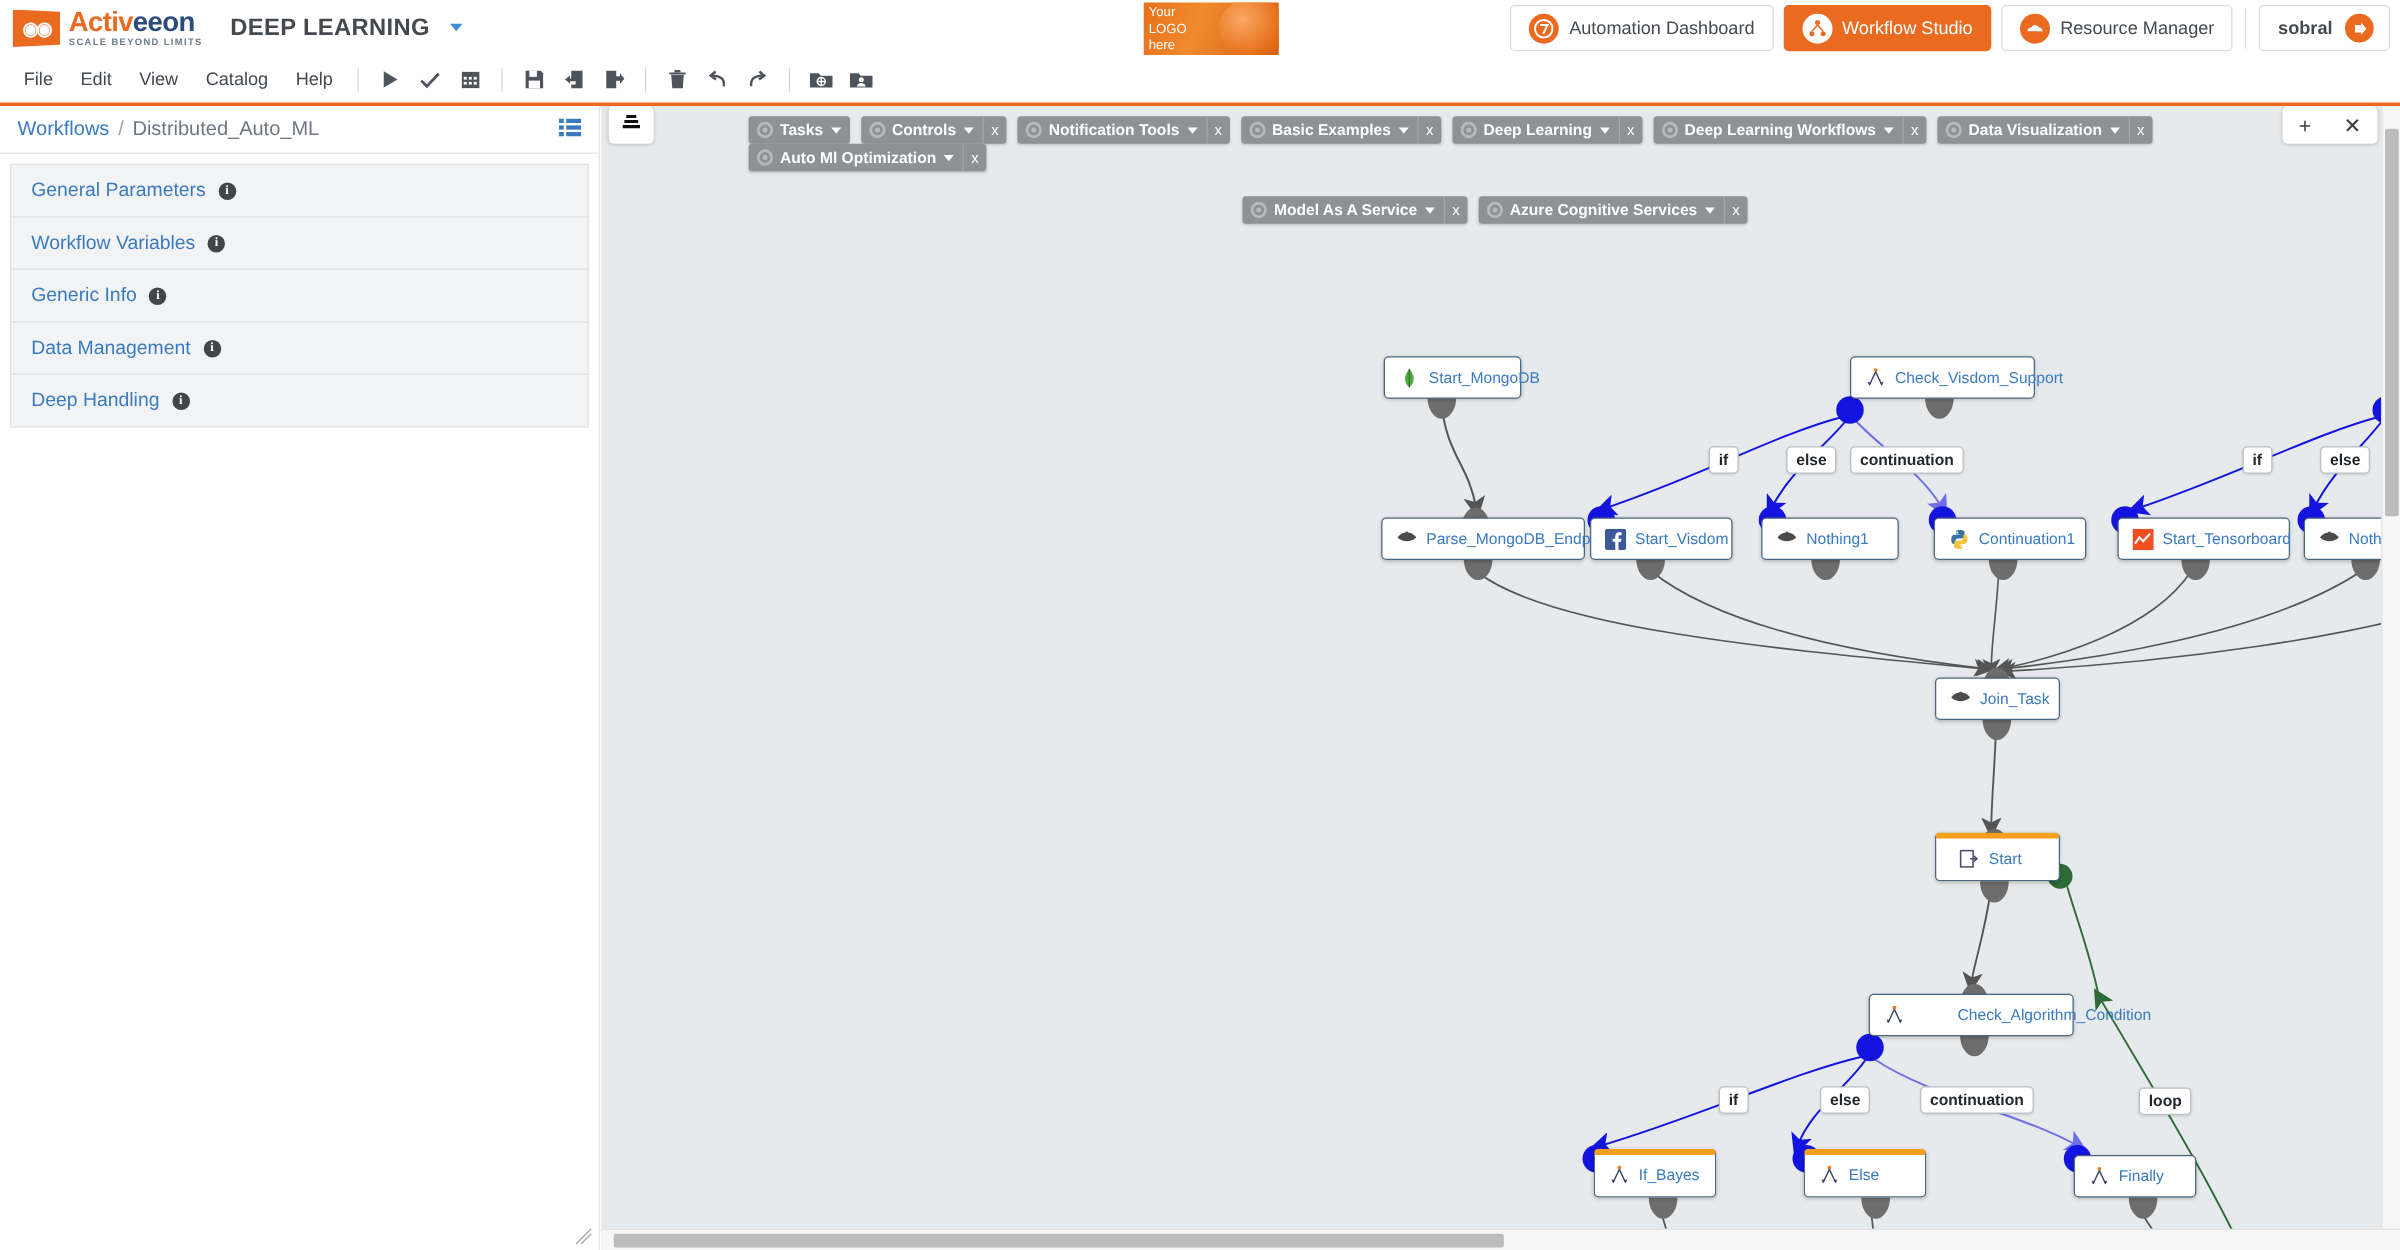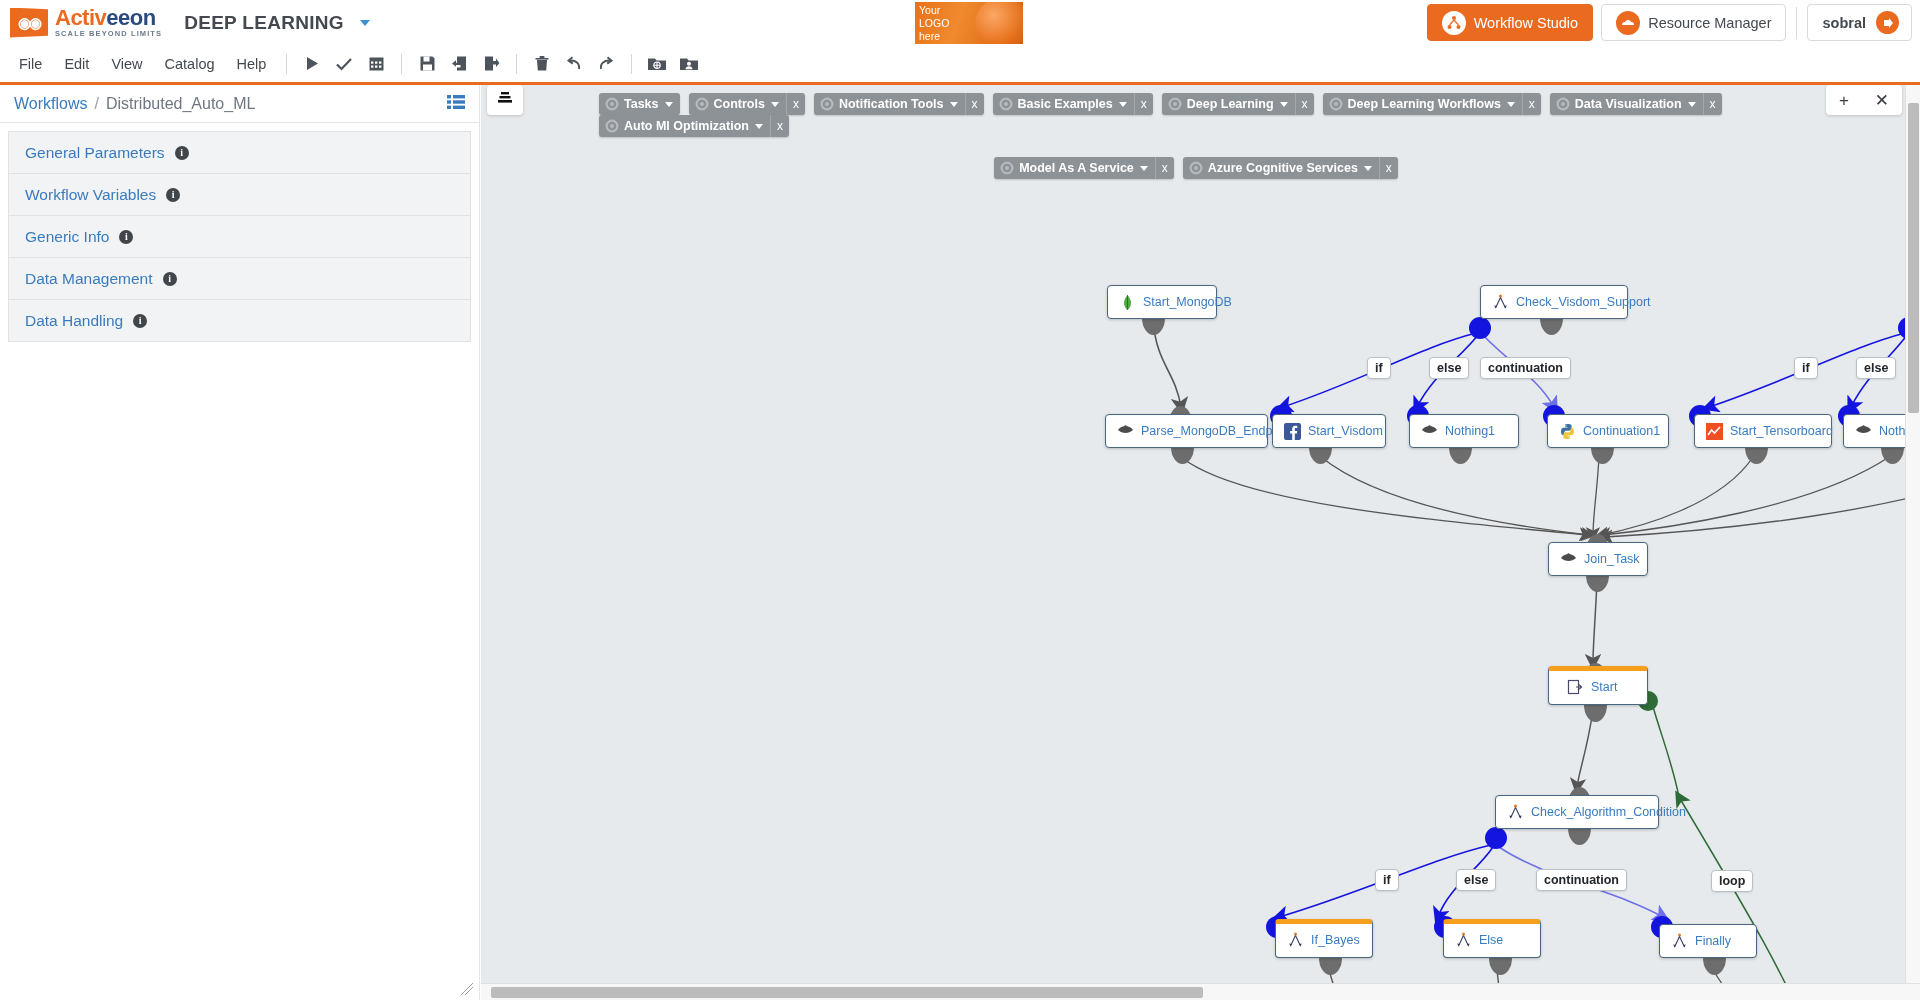--- a/index.html
+++ b/index.html
@@ -251,20 +251,29 @@
   </div>
 
   <div class="logo-placeholder">
     <div class="globe"></div>
     <span>Your</span>
     <span>LOGO</span>
     <span>here</span>
   </div>
 
   <div class="navbtns">
+    <div class="navbtn">
+      <span class="ic">
+        <svg width="16" height="16" viewBox="0 0 16 16">
+            <circle cx="8" cy="8" r="7" fill="none" stroke="#fff" stroke-width="1.6"></circle>
+            <path d="M5 5h6l-3.4 7" fill="none" stroke="#fff" stroke-width="1.6"></path>
+          </svg>
+      </span>
+      <span>Automation Dashboard</span>
+    </div>
     <div class="navbtn active">
       <span class="ic">
         <svg width="16" height="16" viewBox="0 0 16 16">
             <circle cx="8" cy="3" r="2" fill="#ea6a20"></circle>
             <circle cx="3.5" cy="12" r="2" fill="#ea6a20"></circle>
             <circle cx="12.5" cy="12" r="2" fill="#ea6a20"></circle>
             <path d="M8 5 3.5 10M8 5l4.5 5" stroke="#ea6a20" stroke-width="1.2"></path>
           </svg>
       </span>
       <span>Workflow Studio</span>
@@ -413,21 +422,21 @@
     </div>
     <div class="acc">
       <span class="acc-label">Generic Info</span>
       <span class="info-dot">i</span>
     </div>
     <div class="acc">
       <span class="acc-label">Data Management</span>
       <span class="info-dot">i</span>
     </div>
     <div class="acc">
-      <span class="acc-label">Data Handling</span>
+      <span class="acc-label">Deep Handling</span>
       <span class="info-dot">i</span>
     </div>
   </div>
   <div class="resize-grip">
     <svg width="14" height="14" viewBox="0 0 14 14">
         <path d="M1 13L13 1M5 13L13 5" stroke="#9aa2ab" stroke-width="1"></path>
       </svg>
   </div>
 </div>
 
@@ -627,21 +636,21 @@
     <div class="node topbarorange" style="left:1067px; top:581px; width:100px; height:39px; padding-left:18px;">
       <span class="nicon">
         <svg width="16" height="16" viewBox="0 0 16 16">
             <rect x="1.5" y="1.5" width="10" height="13" fill="none" stroke="#4a4a6a" stroke-width="1.2"></rect>
             <path d="M9 8h5M12 5.6L14.6 8 12 10.4" stroke="#4a4a6a" stroke-width="1.2" fill="none"></path>
           </svg>
       </span>
       <span class="nlabel">Start</span>
     </div>
 
-    <div class="node" style="left:1014px; top:710px; width:164px;">
+    <div class="node" style="left:1014px; top:710px; width:164px;gap:35px;">
       <span class="nicon">
         <svg width="17" height="17" viewBox="0 0 17 17">
             <circle cx="8.5" cy="2" r="1.5" fill="#e87722"></circle>
             <path d="M8.5 3.5 3.5 14M8.5 3.5 13.5 14" stroke="#3a3f66" stroke-width="1.1" fill="none"></path>
             <path d="M2.2 11.6L3.5 14.5 5 11.9" fill="#3a3f66"></path>
             <path d="M12 11.9L13.5 14.5 14.8 11.6" fill="#3a3f66"></path>
           </svg>
       </span>
       <span class="nlabel">Check_Algorithm_Condition</span>
     </div>

